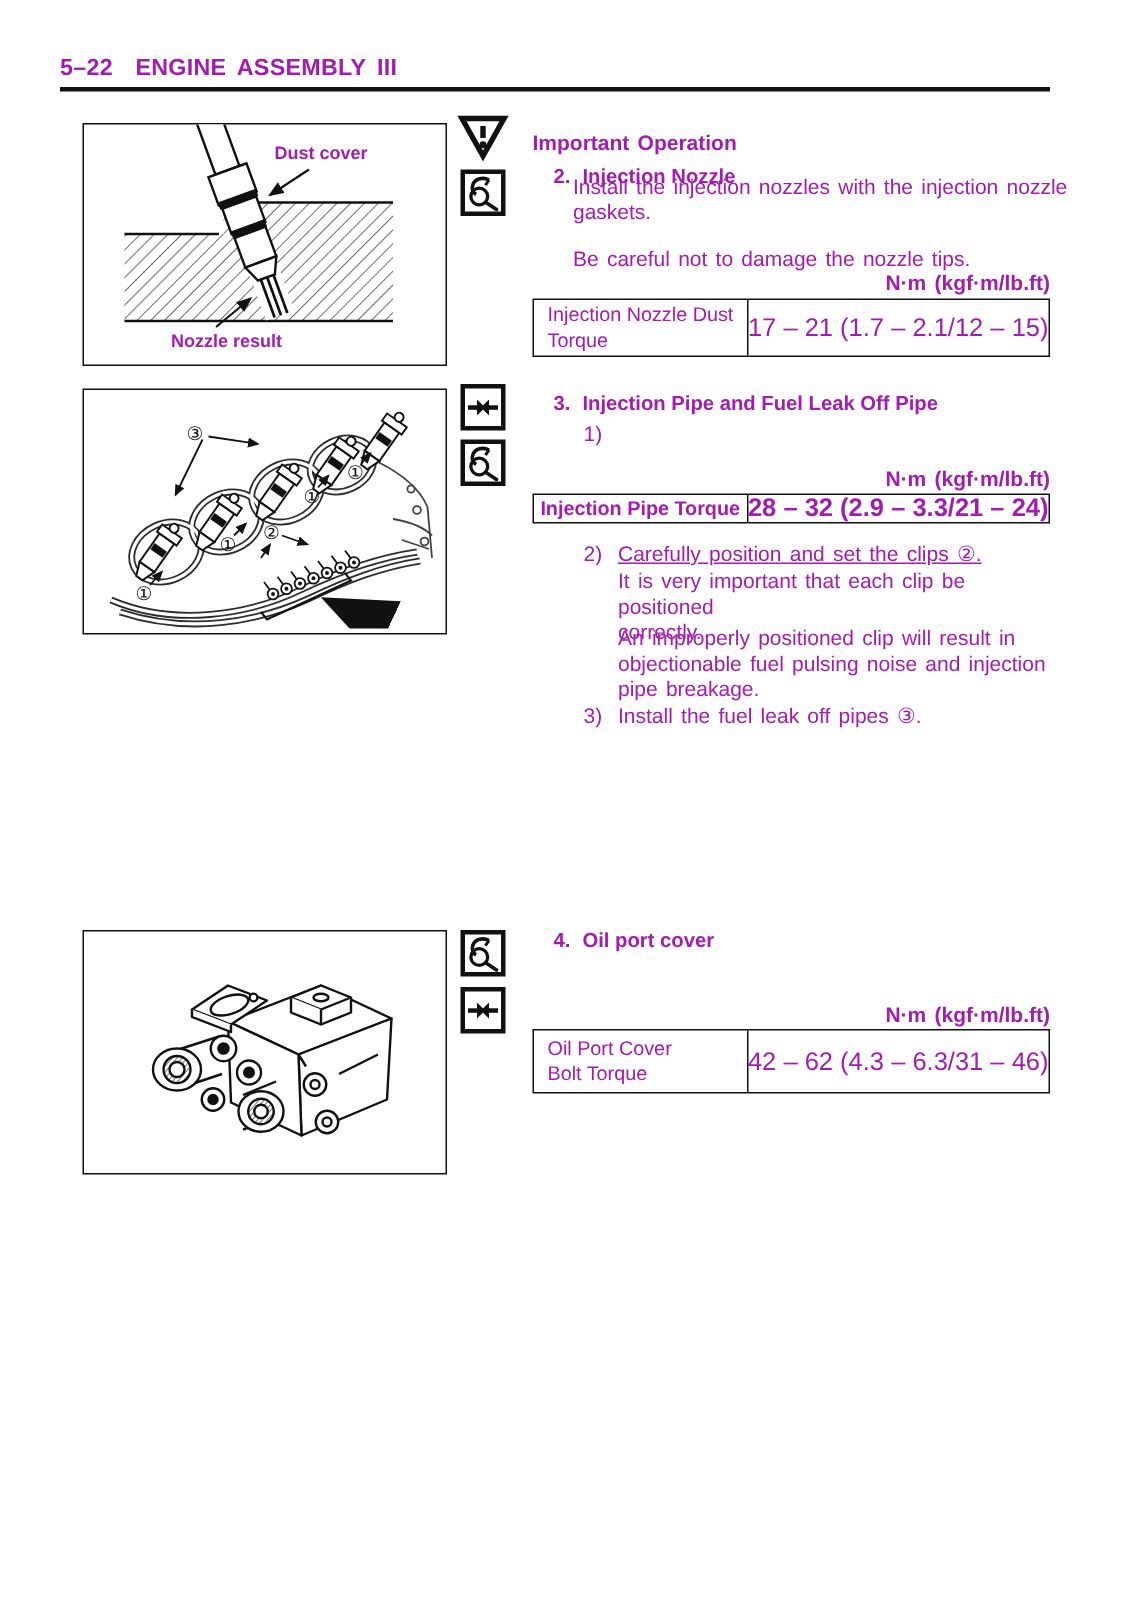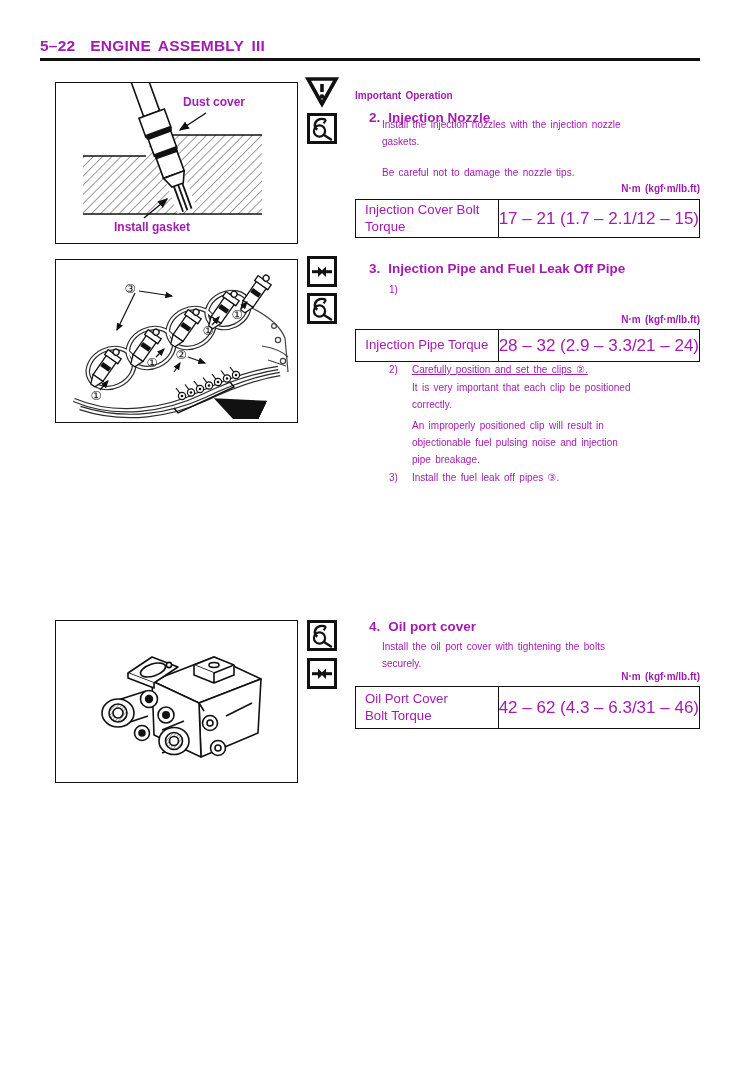--- a/index.html
+++ b/index.html
@@ -15,21 +15,21 @@
   #fig1{left:55px;top:82px;width:241px;height:160px;}
   #fig2{left:55px;top:259px;width:241px;height:162px;}
   #fig3{left:55px;top:620px;width:241px;height:161px;}
   .fig svg{position:absolute;left:0;top:0;}
   .figlabel{position:absolute;font-size:12px;font-weight:bold;white-space:nowrap;}
   
   .iconbox{position:absolute;width:24px;height:25px;border:3.2px solid #111;background:#fff;
            display:flex;align-items:center;justify-content:center;}
   .warnwrap{position:absolute;left:304px;top:75px;width:36px;height:34px;}
   
-  .tb{position:absolute;font-size:10px;line-height:17.2px;white-space:pre-line;word-spacing:1.6px;}
+  .tb{position:absolute;font-size:14px;line-height:17.2px;white-space:pre-line;word-spacing:1.6px;}
   .bold{font-weight:bold;}
   .units{text-align:right;font-weight:bold;}
   .steprow{position:absolute;display:flex;gap:8px;font-size:13.5px;font-weight:bold;line-height:17px;white-space:pre;}
   
   .ttable{position:absolute;display:flex;border:1.6px solid #111;background:#fff;box-sizing:border-box;}
   .tl{box-sizing:border-box;border-right:1.6px solid #111;display:flex;align-items:center;
       padding-left:9px;font-size:13.2px;line-height:16.5px;white-space:pre-line;}
   .tl.center{justify-content:center;padding-left:0;}
   .tv{flex:1;display:flex;align-items:center;justify-content:center;
       font-size:17px;white-space:nowrap;}
@@ -69,21 +69,21 @@
         <rect x="100" y="93" width="20" height="38" fill="#fff" stroke="none"></rect>
         <polygon points="99,93 121,93 116,104 104,104" fill="#fff" stroke="#111" stroke-width="1.6"></polygon>
         <line x1="106" y1="104" x2="106" y2="131" stroke="#111" stroke-width="1.8"></line>
         <line x1="110.5" y1="104" x2="110.5" y2="131" stroke="#111" stroke-width="1.8"></line>
         <line x1="115" y1="104" x2="115" y2="131" stroke="#111" stroke-width="1.8"></line>
       </g>
       <line x1="150" y1="30" x2="124" y2="47" stroke="#111" stroke-width="1.4" marker-end="url(#ah)"></line>
       <line x1="88" y1="135" x2="111" y2="116" stroke="#111" stroke-width="1.4" marker-end="url(#ah)"></line>
     </svg>
     <div class="figlabel" style="left:127px;top:12px;">Dust cover</div>
-    <div class="figlabel" style="left:58px;top:137px;">Install gasket</div>
+    <div class="figlabel" style="left:58px;top:137px;">Nozzle result</div>
   </div>
 
   <div class="fig" id="fig2">
     <svg width="238" height="159" viewBox="0 0 238 159">
       <defs>
         <marker id="ah2" markerWidth="8" markerHeight="7" refX="5.6" refY="2.75" orient="auto">
           <path d="M0,0 L6.6,2.75 L0,5.5 Z" fill="#111"></path>
         </marker>
         <marker id="bigah" markerWidth="12" markerHeight="10" refX="9" refY="4.5" orient="auto">
           <path d="M0,0 L11,4.5 L0,9 Z" fill="#111"></path>
@@ -315,51 +315,49 @@
 
   <div class="steprow" style="left:369px;top:109px;">
     <span>2.</span>
     <span>Injection Nozzle</span>
   </div>
   <div class="tb" style="left:382px;top:116px;width:330px;">Install the injection nozzles with the injection nozzle
 gaskets.</div>
   <div class="tb" style="left:382px;top:164px;width:330px;">Be careful not to damage the nozzle tips.</div>
   <div class="tb units" style="left:400px;top:180px;width:300px;">N·m (kgf·m/lb.ft)</div>
   <div class="ttable" style="left:355px;top:199px;width:345px;height:39px;">
-    <div class="tl" style="width:171px;">Injection Cover Bolt
+    <div class="tl" style="width:171px;">Injection Nozzle Dust
 Torque</div>
     <div class="tv">17 – 21 (1.7 – 2.1/12 – 15)</div>
   </div>
 
   <div class="steprow" style="left:369px;top:260px;">
     <span>3.</span>
     <span>Injection Pipe and Fuel Leak Off Pipe</span>
   </div>
   <div class="tb" style="left:389px;top:281px;">1)</div>
   <div class="tb units" style="left:400px;top:311px;width:300px;">N·m (kgf·m/lb.ft)</div>
-  <div class="ttable" style="left:355px;top:329px;width:345px;height:33px;">
+  <div class="ttable" style="left:355px;top:329px;width:345px;height:20px;font-weight:bold;">
     <div class="tl center" style="width:211px;">Injection Pipe Torque</div>
     <div class="tv">28 – 32 (2.9 – 3.3/21 – 24)</div>
   </div>
   <div class="tb" style="left:389px;top:361px;">2)</div>
   <div class="tb" style="left:412px;top:361px;width:300px;text-decoration:underline;">Carefully position and set the clips ②.</div>
   <div class="tb" style="left:412px;top:379px;width:300px;">It is very important that each clip be positioned
 correctly.</div>
   <div class="tb" style="left:412px;top:417px;width:300px;">An improperly positioned clip will result in
 objectionable fuel pulsing noise and injection
 pipe breakage.</div>
   <div class="tb" style="left:389px;top:469px;">3)</div>
   <div class="tb" style="left:412px;top:469px;width:300px;">Install the fuel leak off pipes ③.</div>
 
   <div class="steprow" style="left:369px;top:618px;">
     <span>4.</span>
     <span>Oil port cover</span>
   </div>
-  <div class="tb" style="left:382px;top:638px;width:330px;">Install the oil port cover with tightening the bolts
-securely.</div>
   <div class="tb units" style="left:400px;top:668px;width:300px;">N·m (kgf·m/lb.ft)</div>
   <div class="ttable" style="left:355px;top:686px;width:345px;height:43px;">
     <div class="tl" style="width:171px;">Oil Port Cover
 Bolt Torque</div>
     <div class="tv">42 – 62 (4.3 – 6.3/31 – 46)</div>
   </div>
 
 </div>
 
 </body></html>

